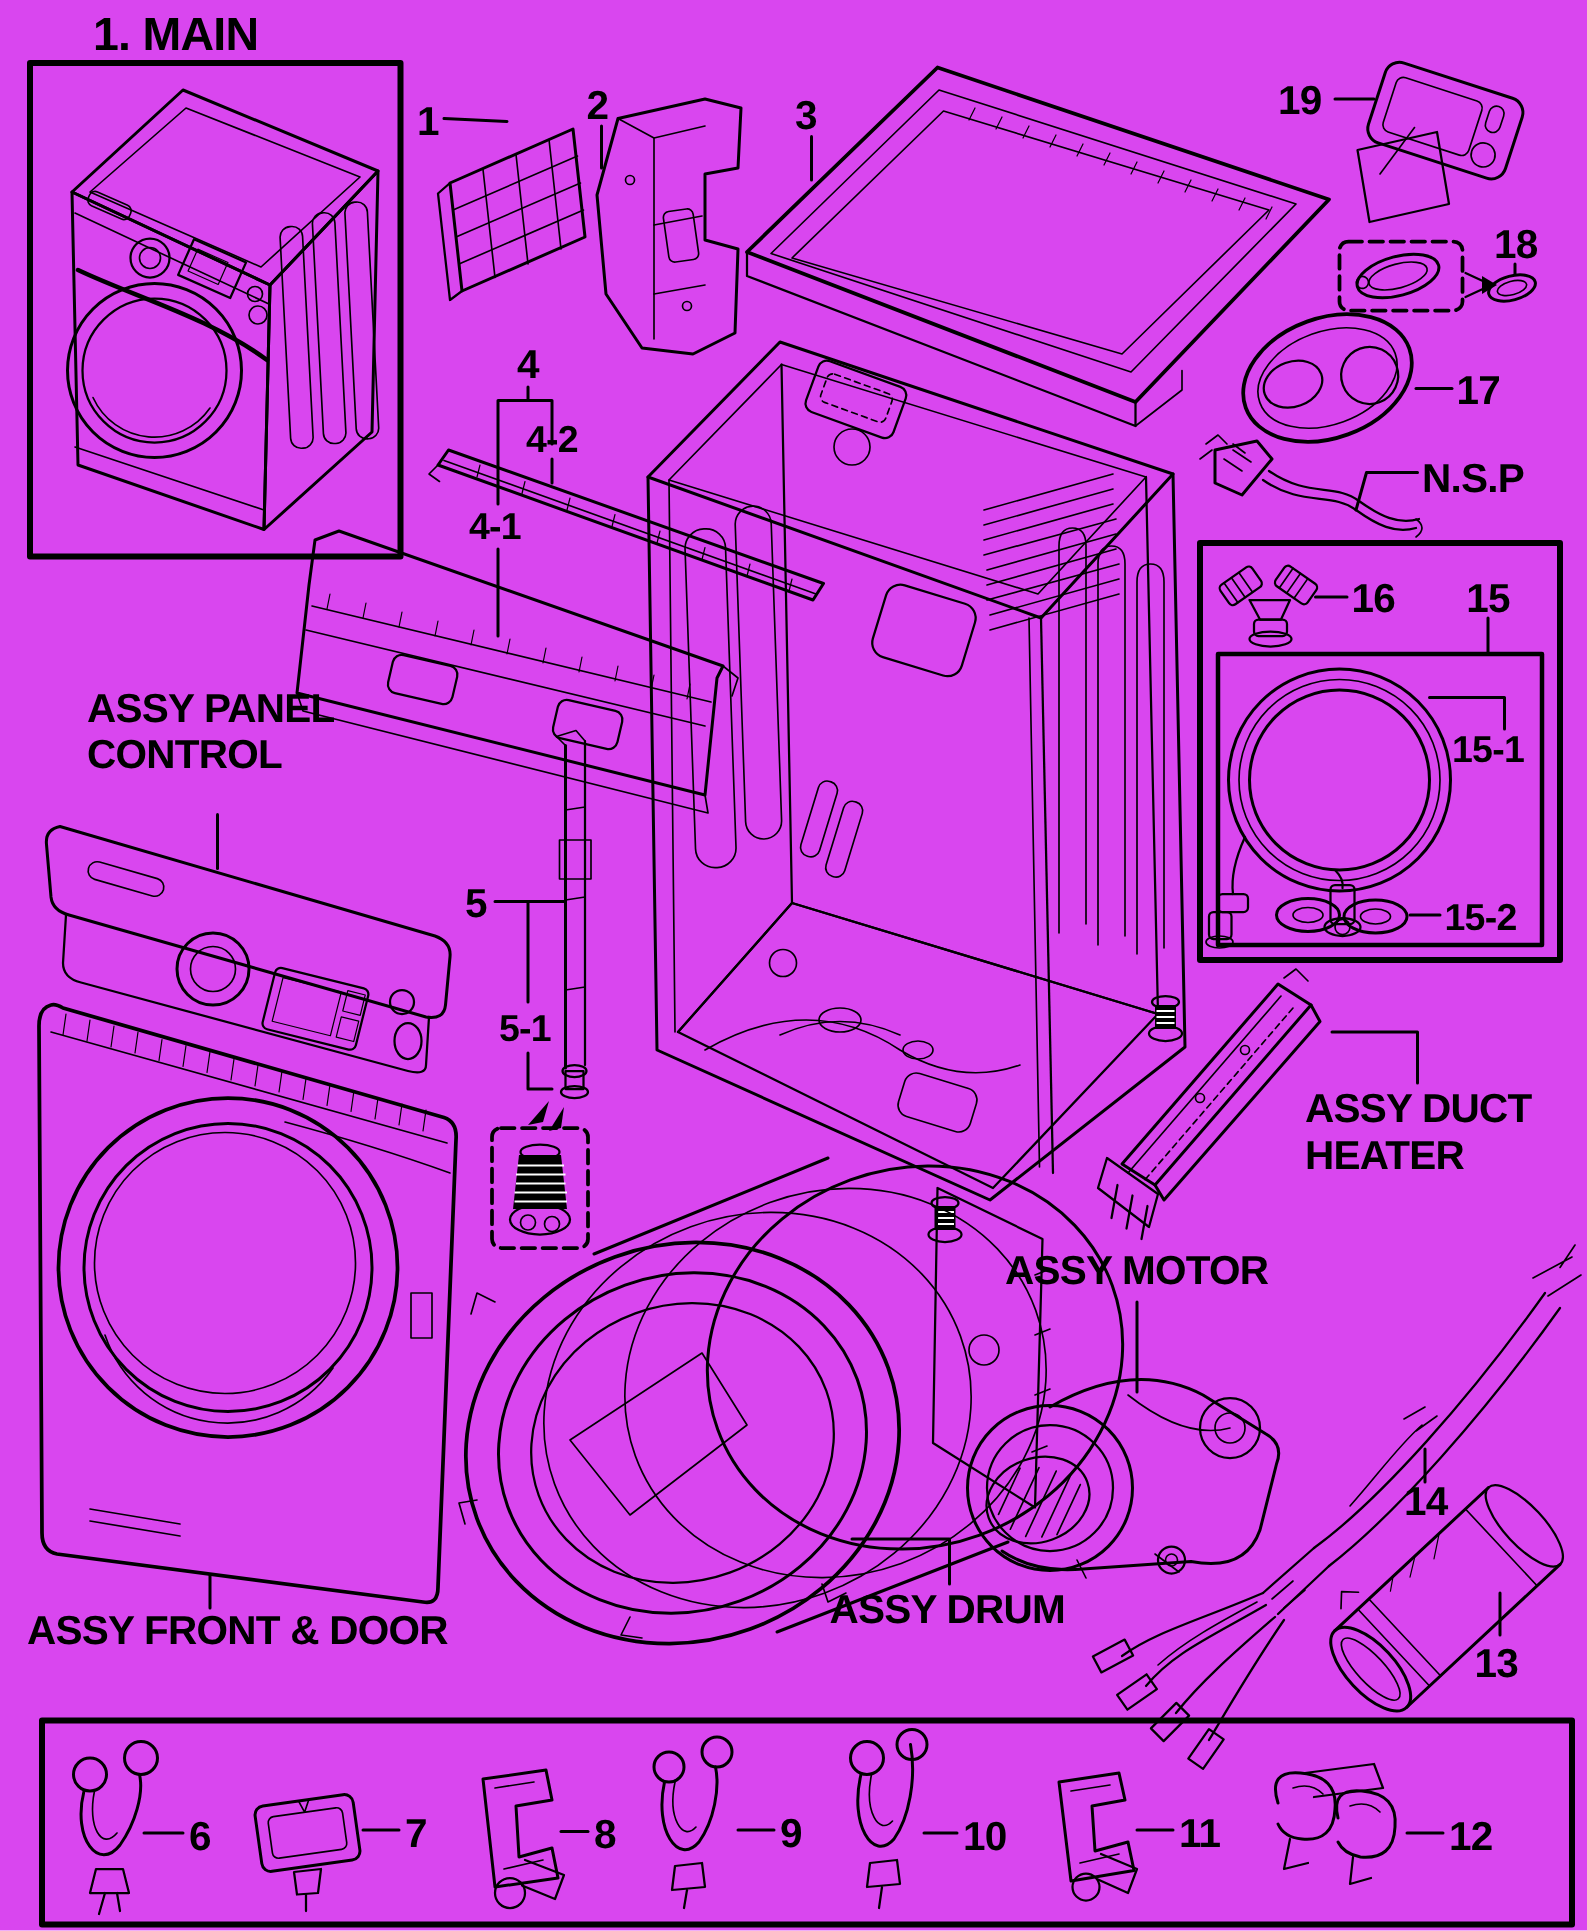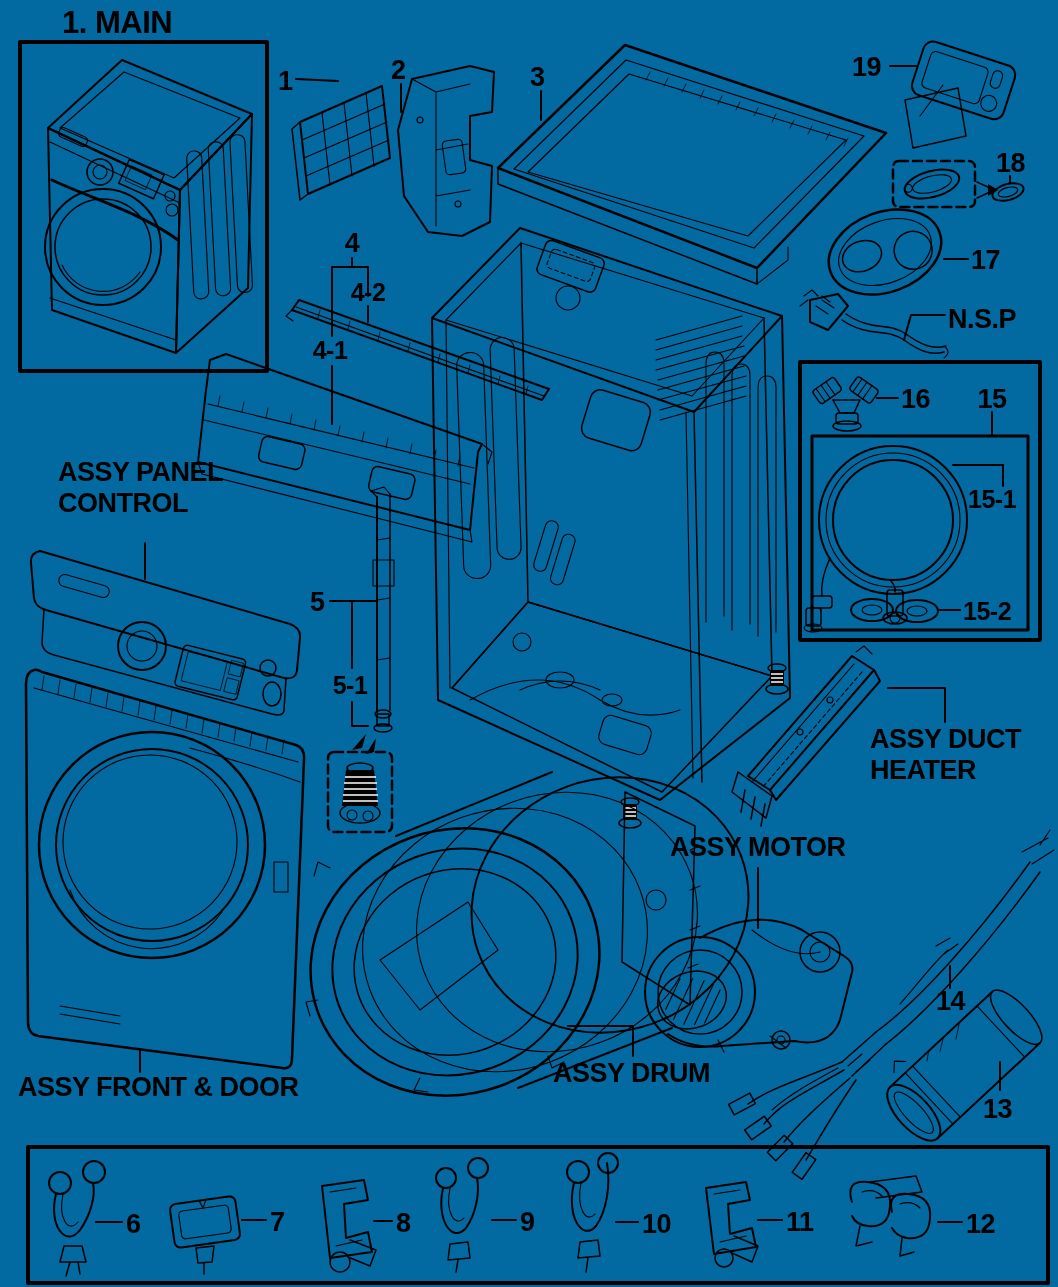--- a/index.html
+++ b/index.html
@@ -1,16 +1,16 @@
 <!DOCTYPE html>
 <html><head>
 <meta charset="utf-8">
 <style>
   html,body{margin:0;padding:0;background:#fff;}
-  .page{position:relative;width:1058px;height:1287px;background:#0369a1;overflow:hidden;}
+  .page{position:relative;width:1058px;height:1287px;background:#d946ef;overflow:hidden;}
   svg{position:absolute;left:0;top:0;}
   svg *{vector-effect:non-scaling-stroke;}
   .ln{stroke:#000;fill:none;stroke-linecap:round;stroke-linejoin:round;}
   .s4{stroke-width:4;} .s3{stroke-width:3;} .s25{stroke-width:2.5;} .s2{stroke-width:2;}
   .s15{stroke-width:1.5;} .s1{stroke-width:1.1;} .s08{stroke-width:0.8;}
   .fill-b{fill:#000;stroke:none;}
   .wln{stroke:#fff;fill:none;stroke-width:1.4;}
   text{font-family:"Liberation Sans","DejaVu Sans",sans-serif;font-weight:bold;fill:#000;letter-spacing:-0.5px;}
   .t-title{font-size:31px;}
   .co{font-size:27px;}

